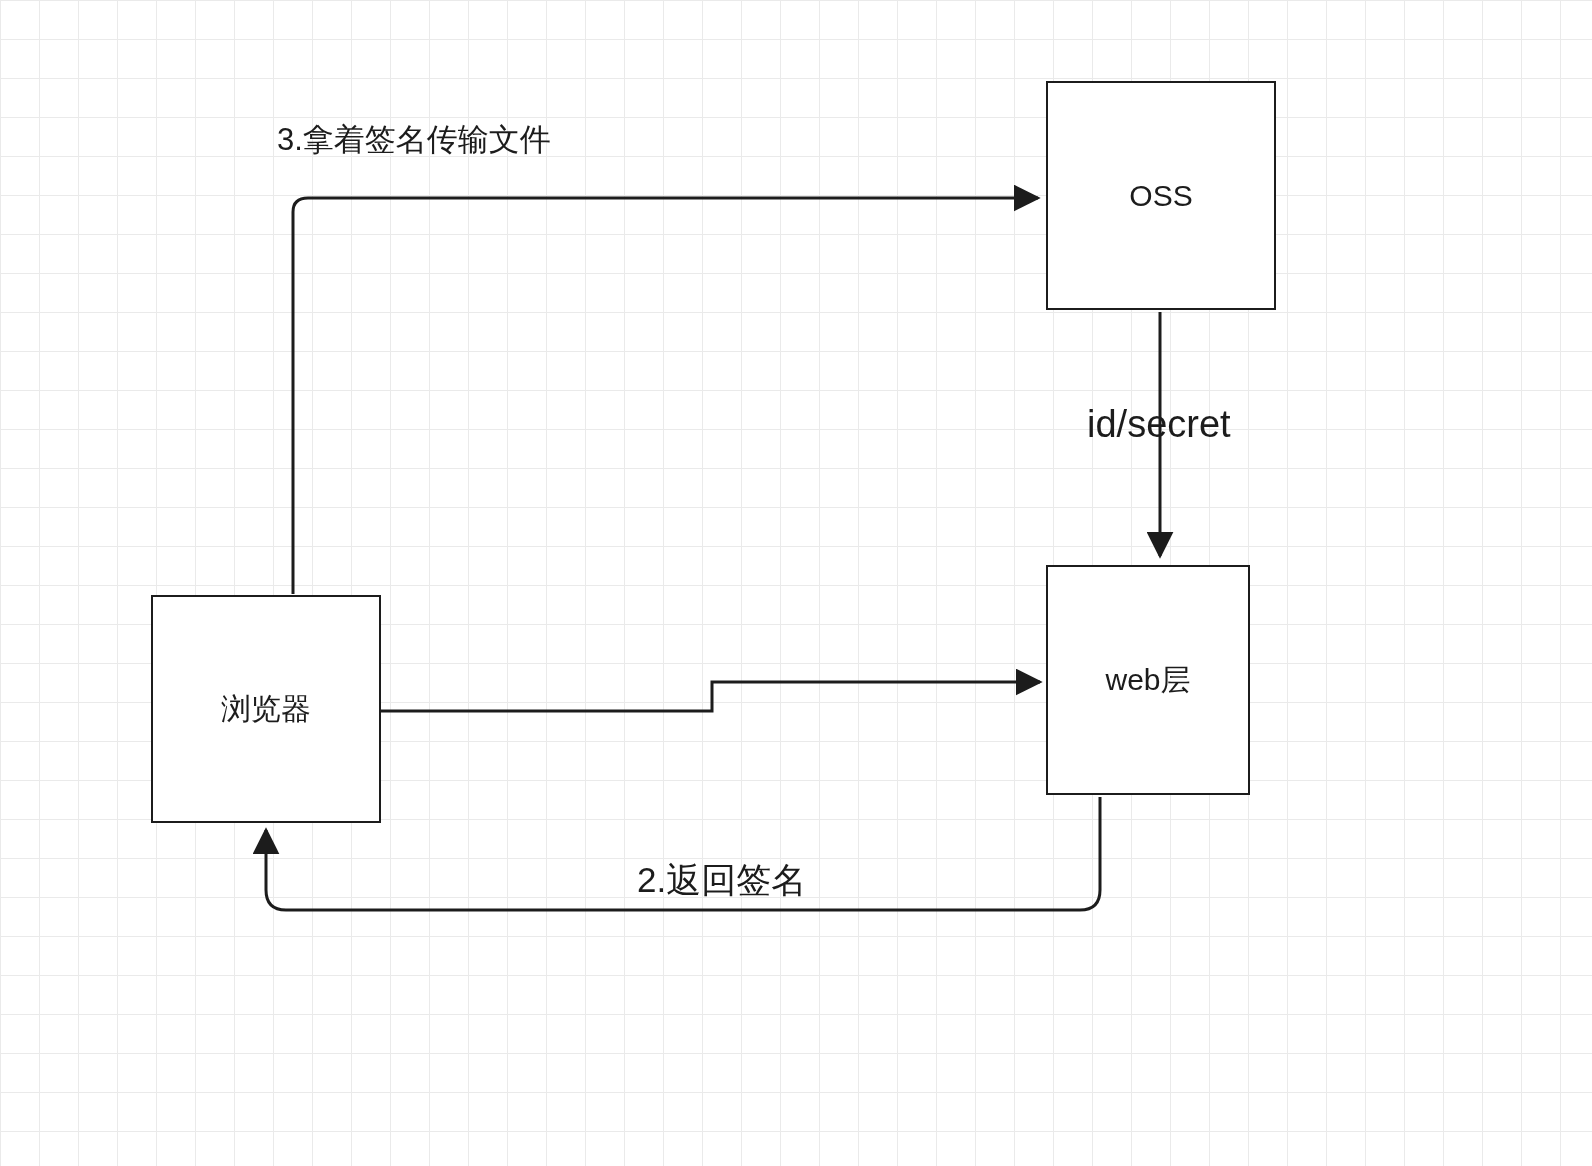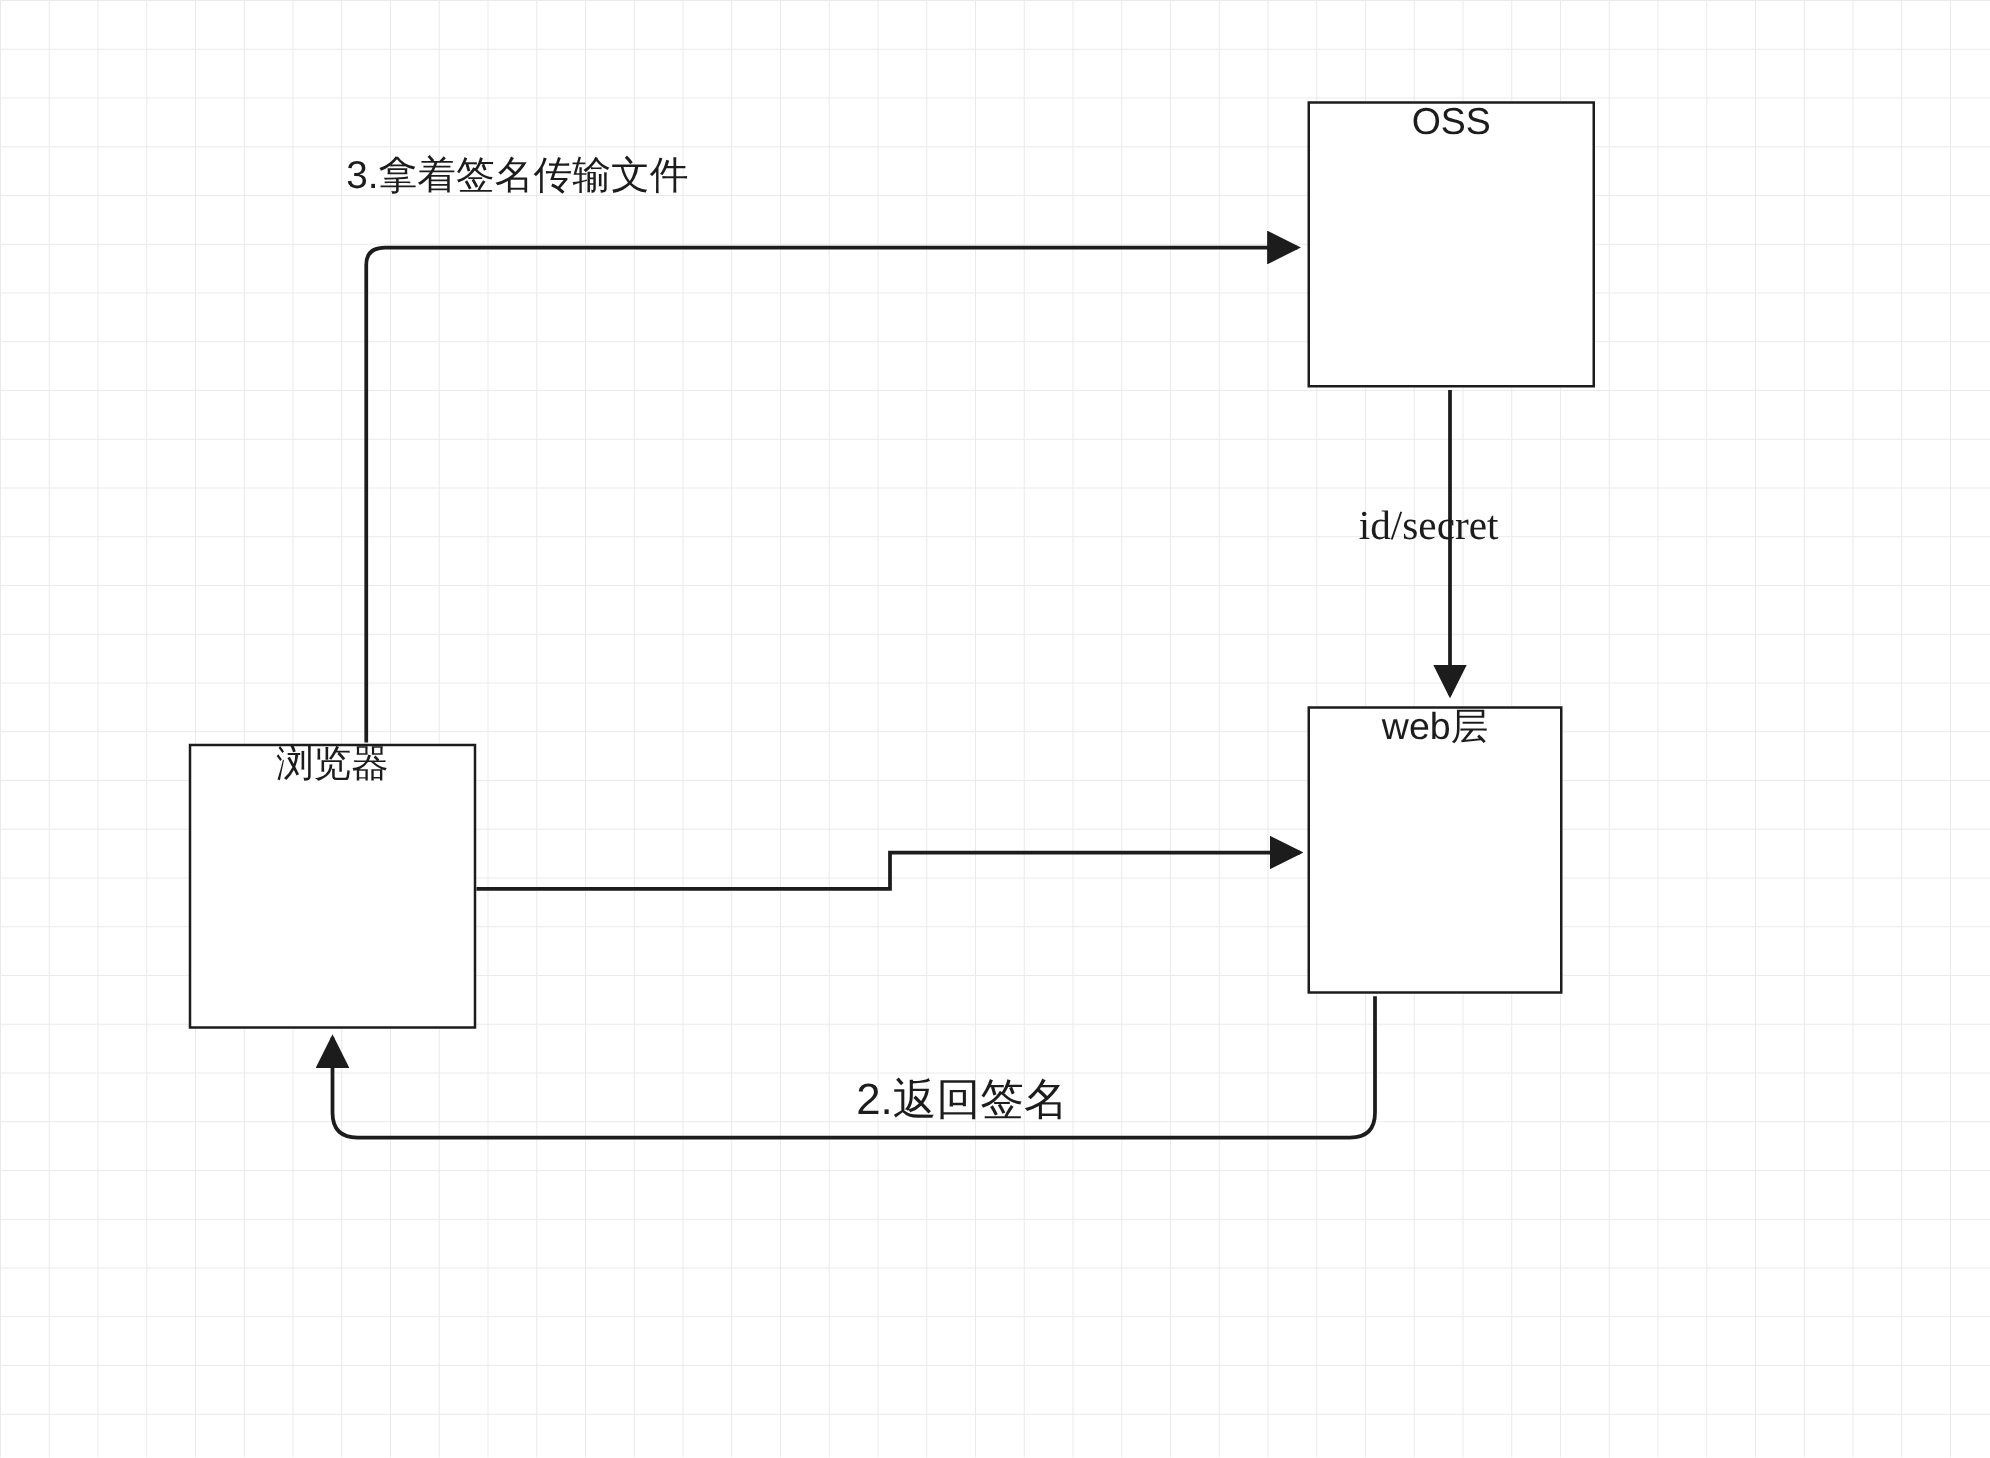--- a/index.html
+++ b/index.html
@@ -26,39 +26,40 @@
     left: 0;
     top: 0;
     pointer-events: none;
   }
   .node {
     position: absolute;
     background: #ffffff;
     border: 2px solid #1c1c1c;
     box-sizing: border-box;
     display: flex;
+    align-items: center;
     justify-content: center;
     color: #1c1c1c;
     font-size: 30px;
     line-height: 1;
   }
   #node-oss     { left: 1046px; top: 81px;  width: 230px; height: 229px; }
   #node-web     { left: 1046px; top: 565px; width: 204px; height: 230px; }
   #node-browser { left: 151px;  top: 595px; width: 230px; height: 228px; }
 
   .edge-label {
     position: absolute;
     color: #1c1c1c;
     white-space: nowrap;
     line-height: 1.15;
   }
   #label-step3    { left: 277px;  top: 122px; font-size: 31px; }
-  #label-idsecret { left: 1087px; top: 403px; font-size: 33px; font-family: Liberation Serif, serif; }
+  #label-idsecret { left: 1087px; top: 403px; font-size: 38px; }
   #label-step1    { left: 514px;  top: 748px; font-size: 30px; }
-  #label-step2    { left: 637px;  top: 860px; font-size: 35px; margin-left: 48px; }
+  #label-step2    { left: 637px;  top: 860px; font-size: 35px; }
 </style>
 </head>
 <body>
 
 <div class="canvas">
 
   <svg class="edges-layer" width="1592" height="1166" viewBox="0 0 1592 1166">
     <defs>
       <marker id="arrowhead" viewBox="0 0 10 10" refX="9" refY="5" markerWidth="9" markerHeight="9" orient="auto-start-reverse">
         <path d="M0,0 L10,5 L0,10 Z" fill="#1c1c1c"></path>

